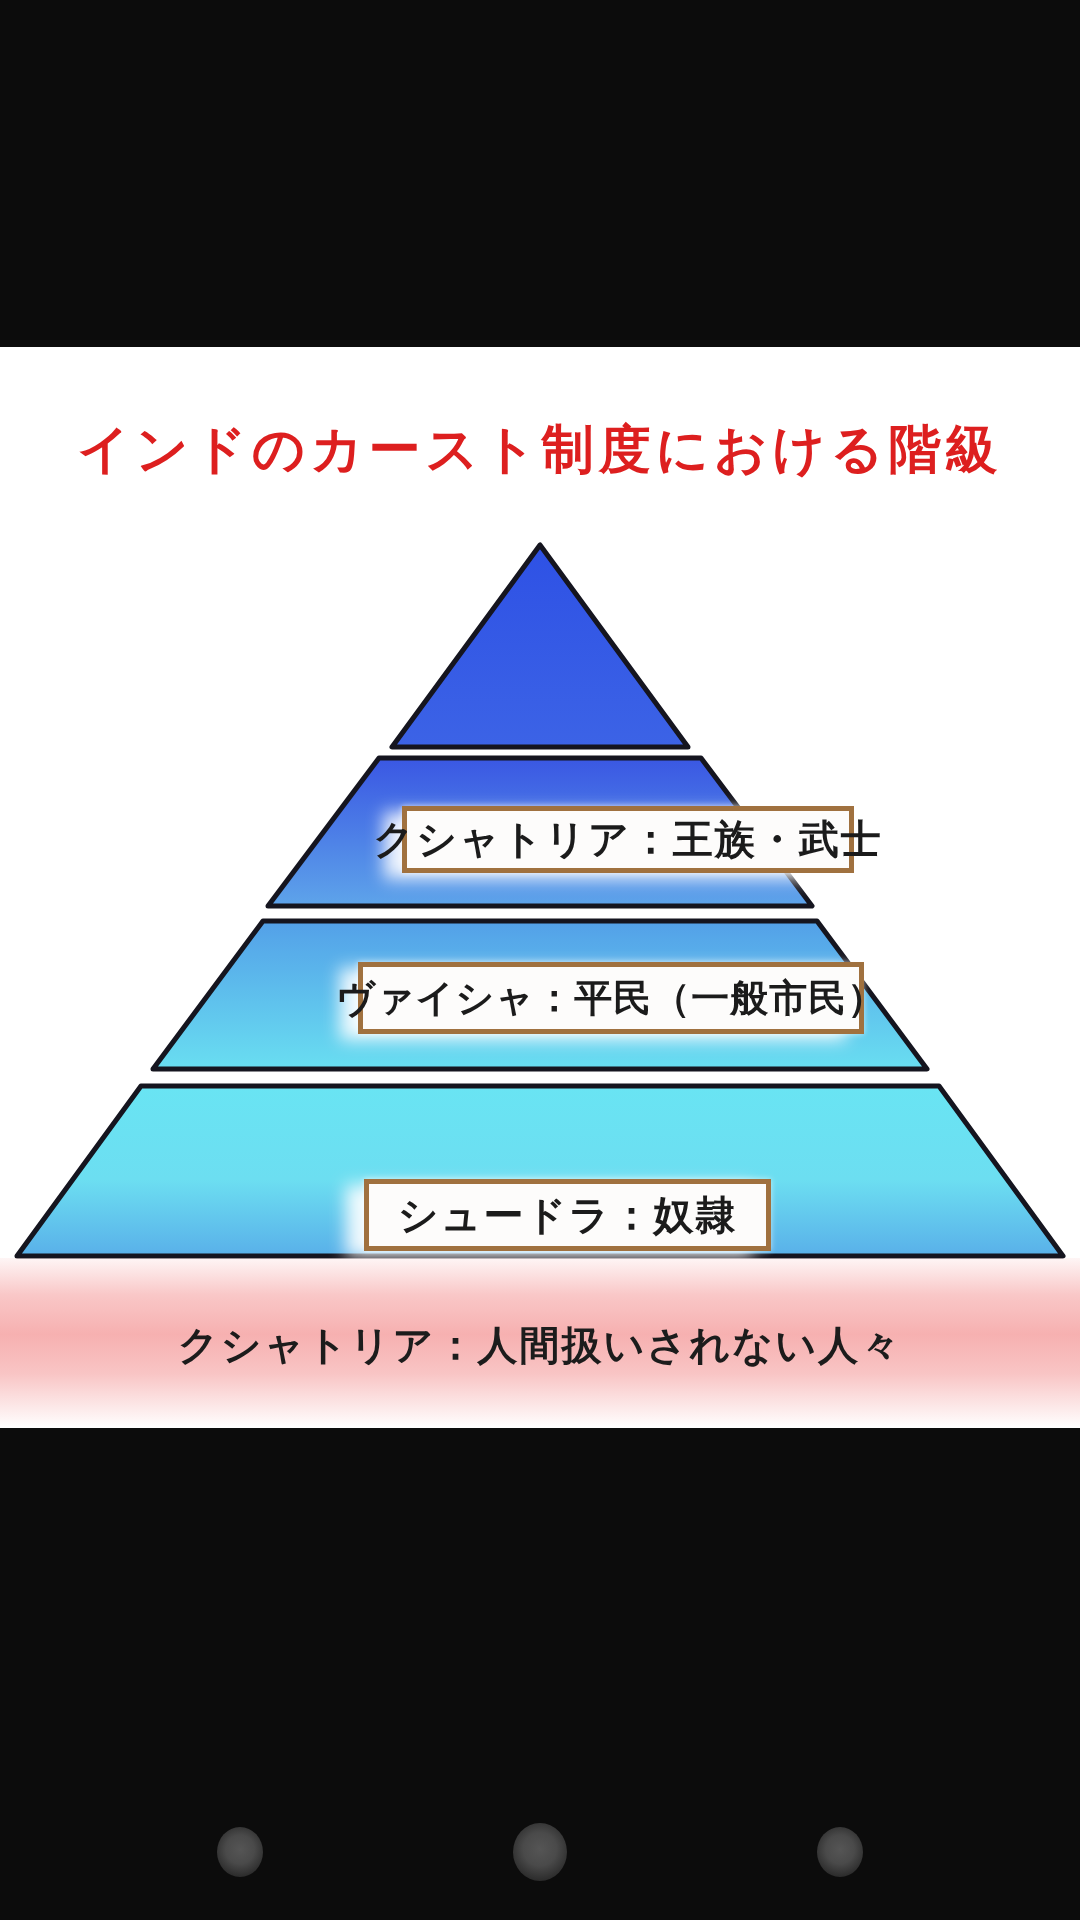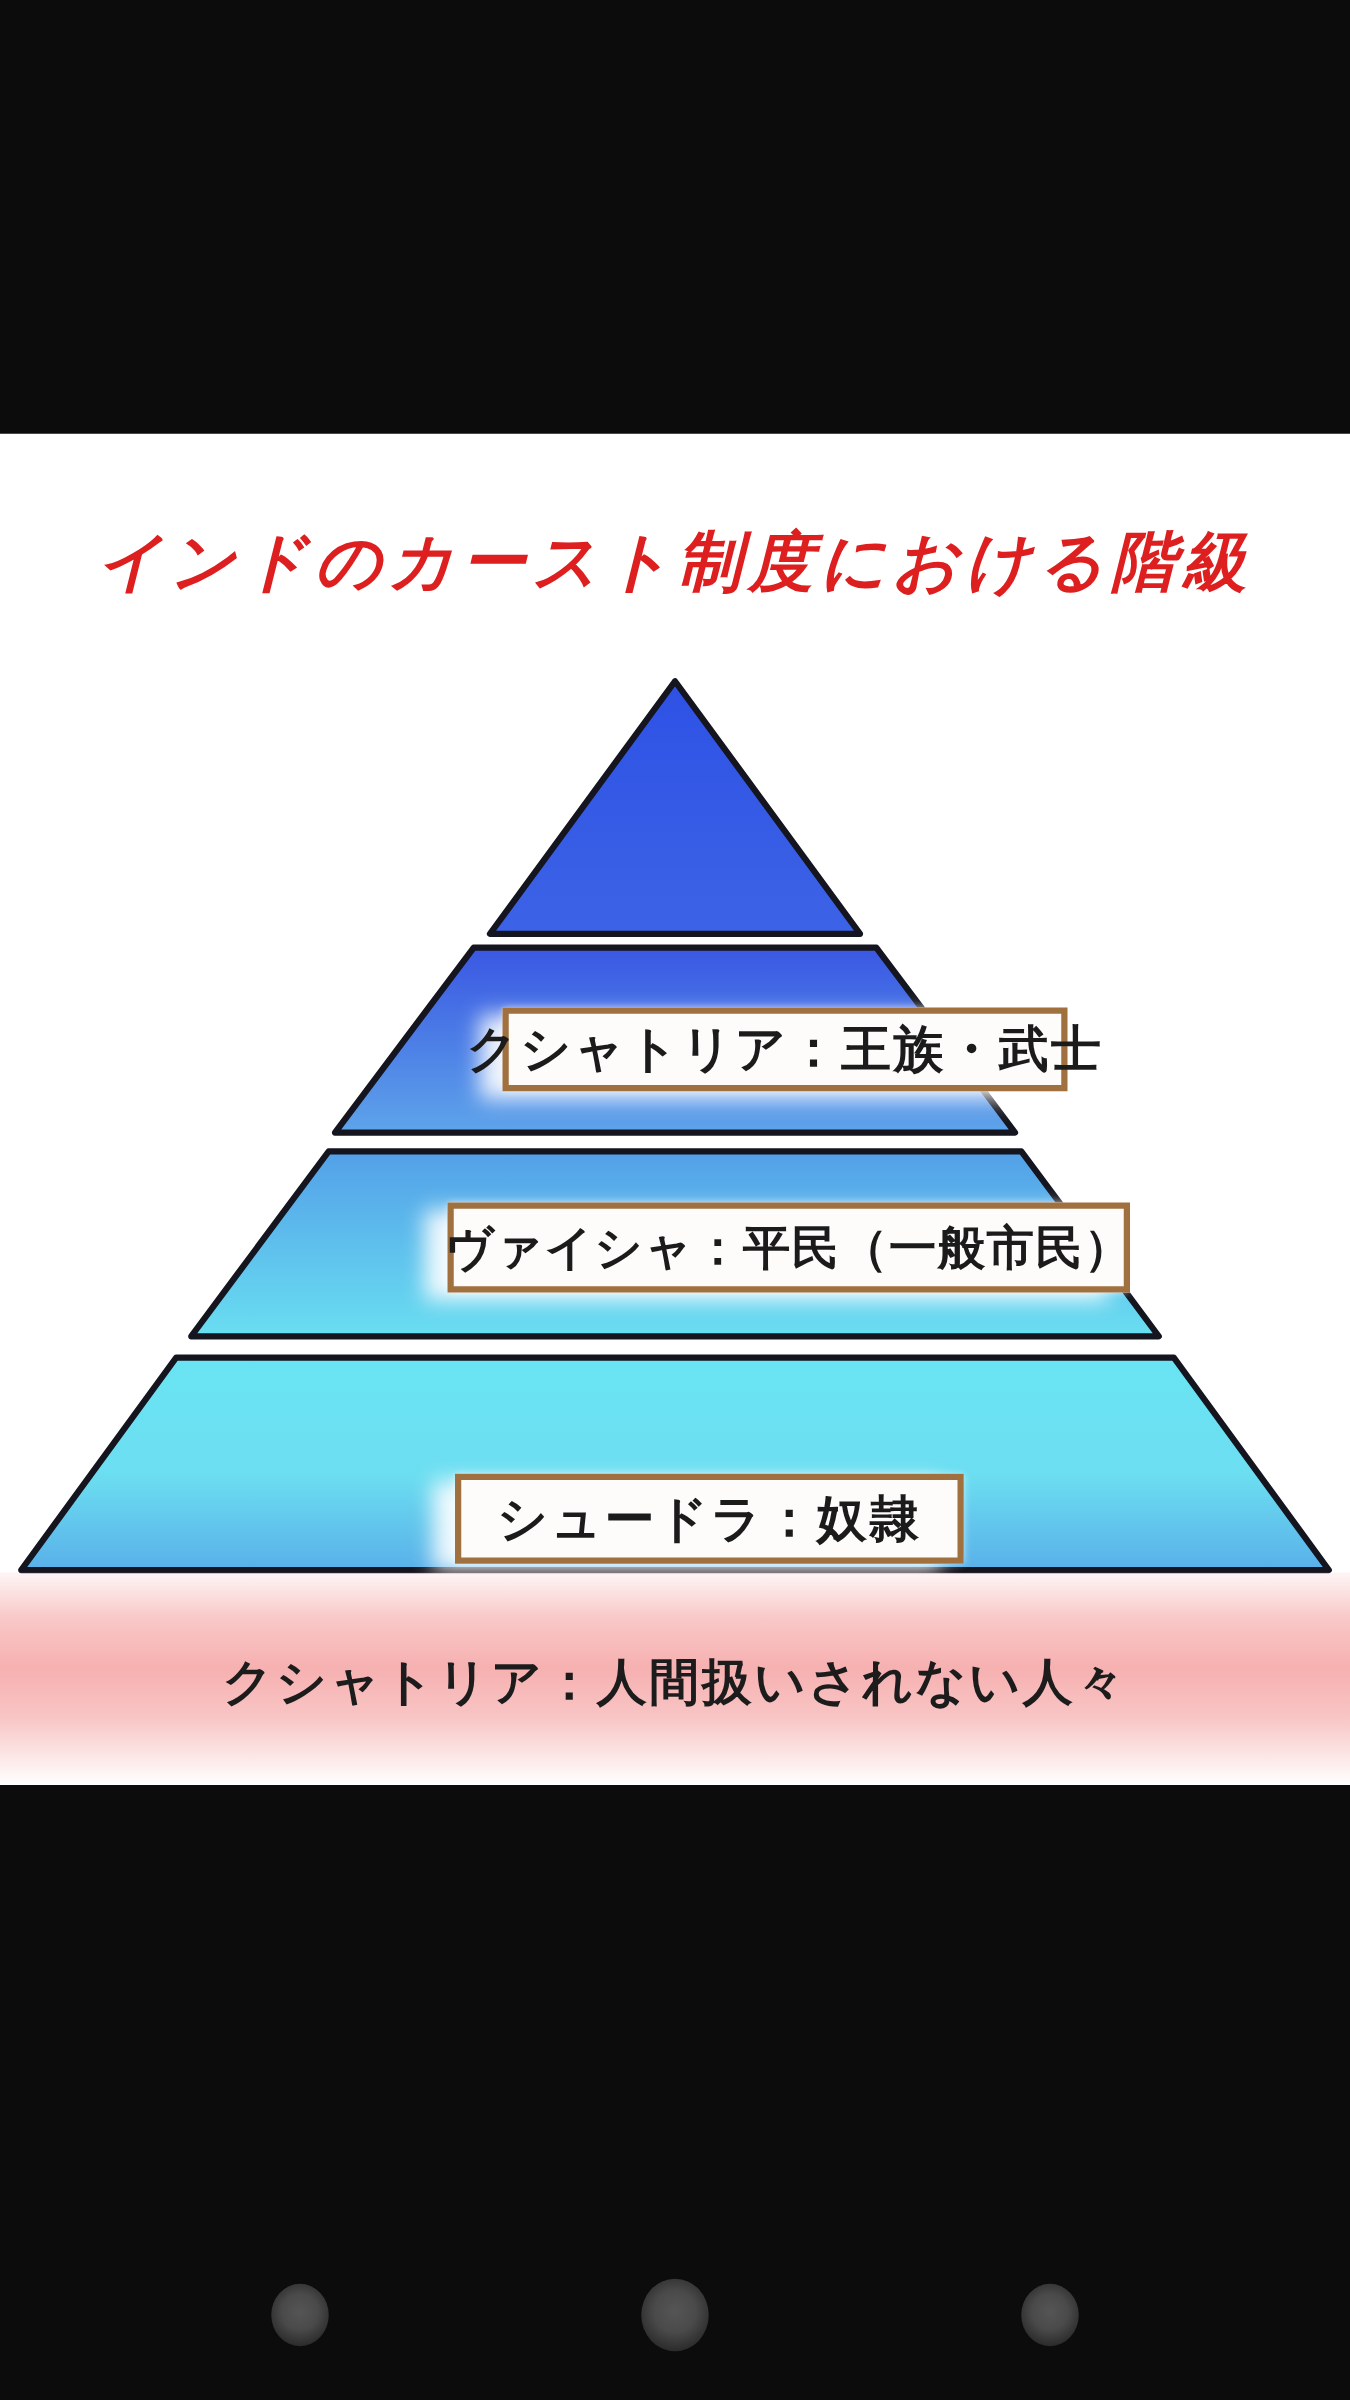--- a/index.html
+++ b/index.html
@@ -7,31 +7,31 @@
        font-family:"DejaVu Sans","Liberation Sans",sans-serif;}
   .phone{position:relative;width:1080px;height:1920px;background:#0c0c0c;overflow:hidden;}
 
   .bar{position:absolute;left:0;width:1080px;background:#0c0c0c;}
   .bar.top{top:0;height:347px;}
   .bar.bottom{top:1428px;height:492px;}
 
   .content{position:absolute;left:0;top:347px;width:1080px;height:1081px;background:#ffffff;}
 
   .title{position:absolute;left:0;top:415px;width:1080px;text-align:center;
-         font-size:52px;font-weight:bold;letter-spacing:5px;color:#dd1f1f;margin:0;font-style:italic;}
+         font-size:52px;font-weight:bold;letter-spacing:5px;color:#dd1f1f;margin:0;}
 
   svg.pyramid{position:absolute;left:0;top:0;width:1080px;height:1920px;}
 
   .tier-label{position:absolute;box-sizing:border-box;display:flex;align-items:center;justify-content:center;
       background:#fdfcfb;border:5px solid #a0713f;color:#1b1b1b;font-weight:bold;
       font-size:40px;letter-spacing:2px;white-space:nowrap;
       box-shadow:-18px 6px 16px rgba(255,255,255,0.9), 0 0 6px rgba(255,255,255,0.6);}
   .l1{left:472px;top:637px;width:296px;height:66px;}
   .l2{left:402px;top:806px;width:452px;height:67px;align-items:center;}
-  .l3{left:358px;top:962px;width:546px;height:72px;font-size:38px;letter-spacing:1px;}
+  .l3{left:358px;top:962px;width:506px;height:72px;font-size:38px;letter-spacing:1px;}
   .l4{left:364px;top:1131px;width:407px;height:72px;margin-top:48px;}
 
   .band{position:absolute;left:0;top:1258px;width:1080px;height:170px;
         background:linear-gradient(to bottom,
           rgba(248,190,190,0.15) 0%,
           rgba(247,180,180,0.75) 22%,
           rgba(246,172,172,0.95) 45%,
           rgba(247,182,182,0.80) 68%,
           rgba(255,255,255,0) 100%);}
   .band-text{position:absolute;left:0;top:1318px;width:1080px;text-align:center;

